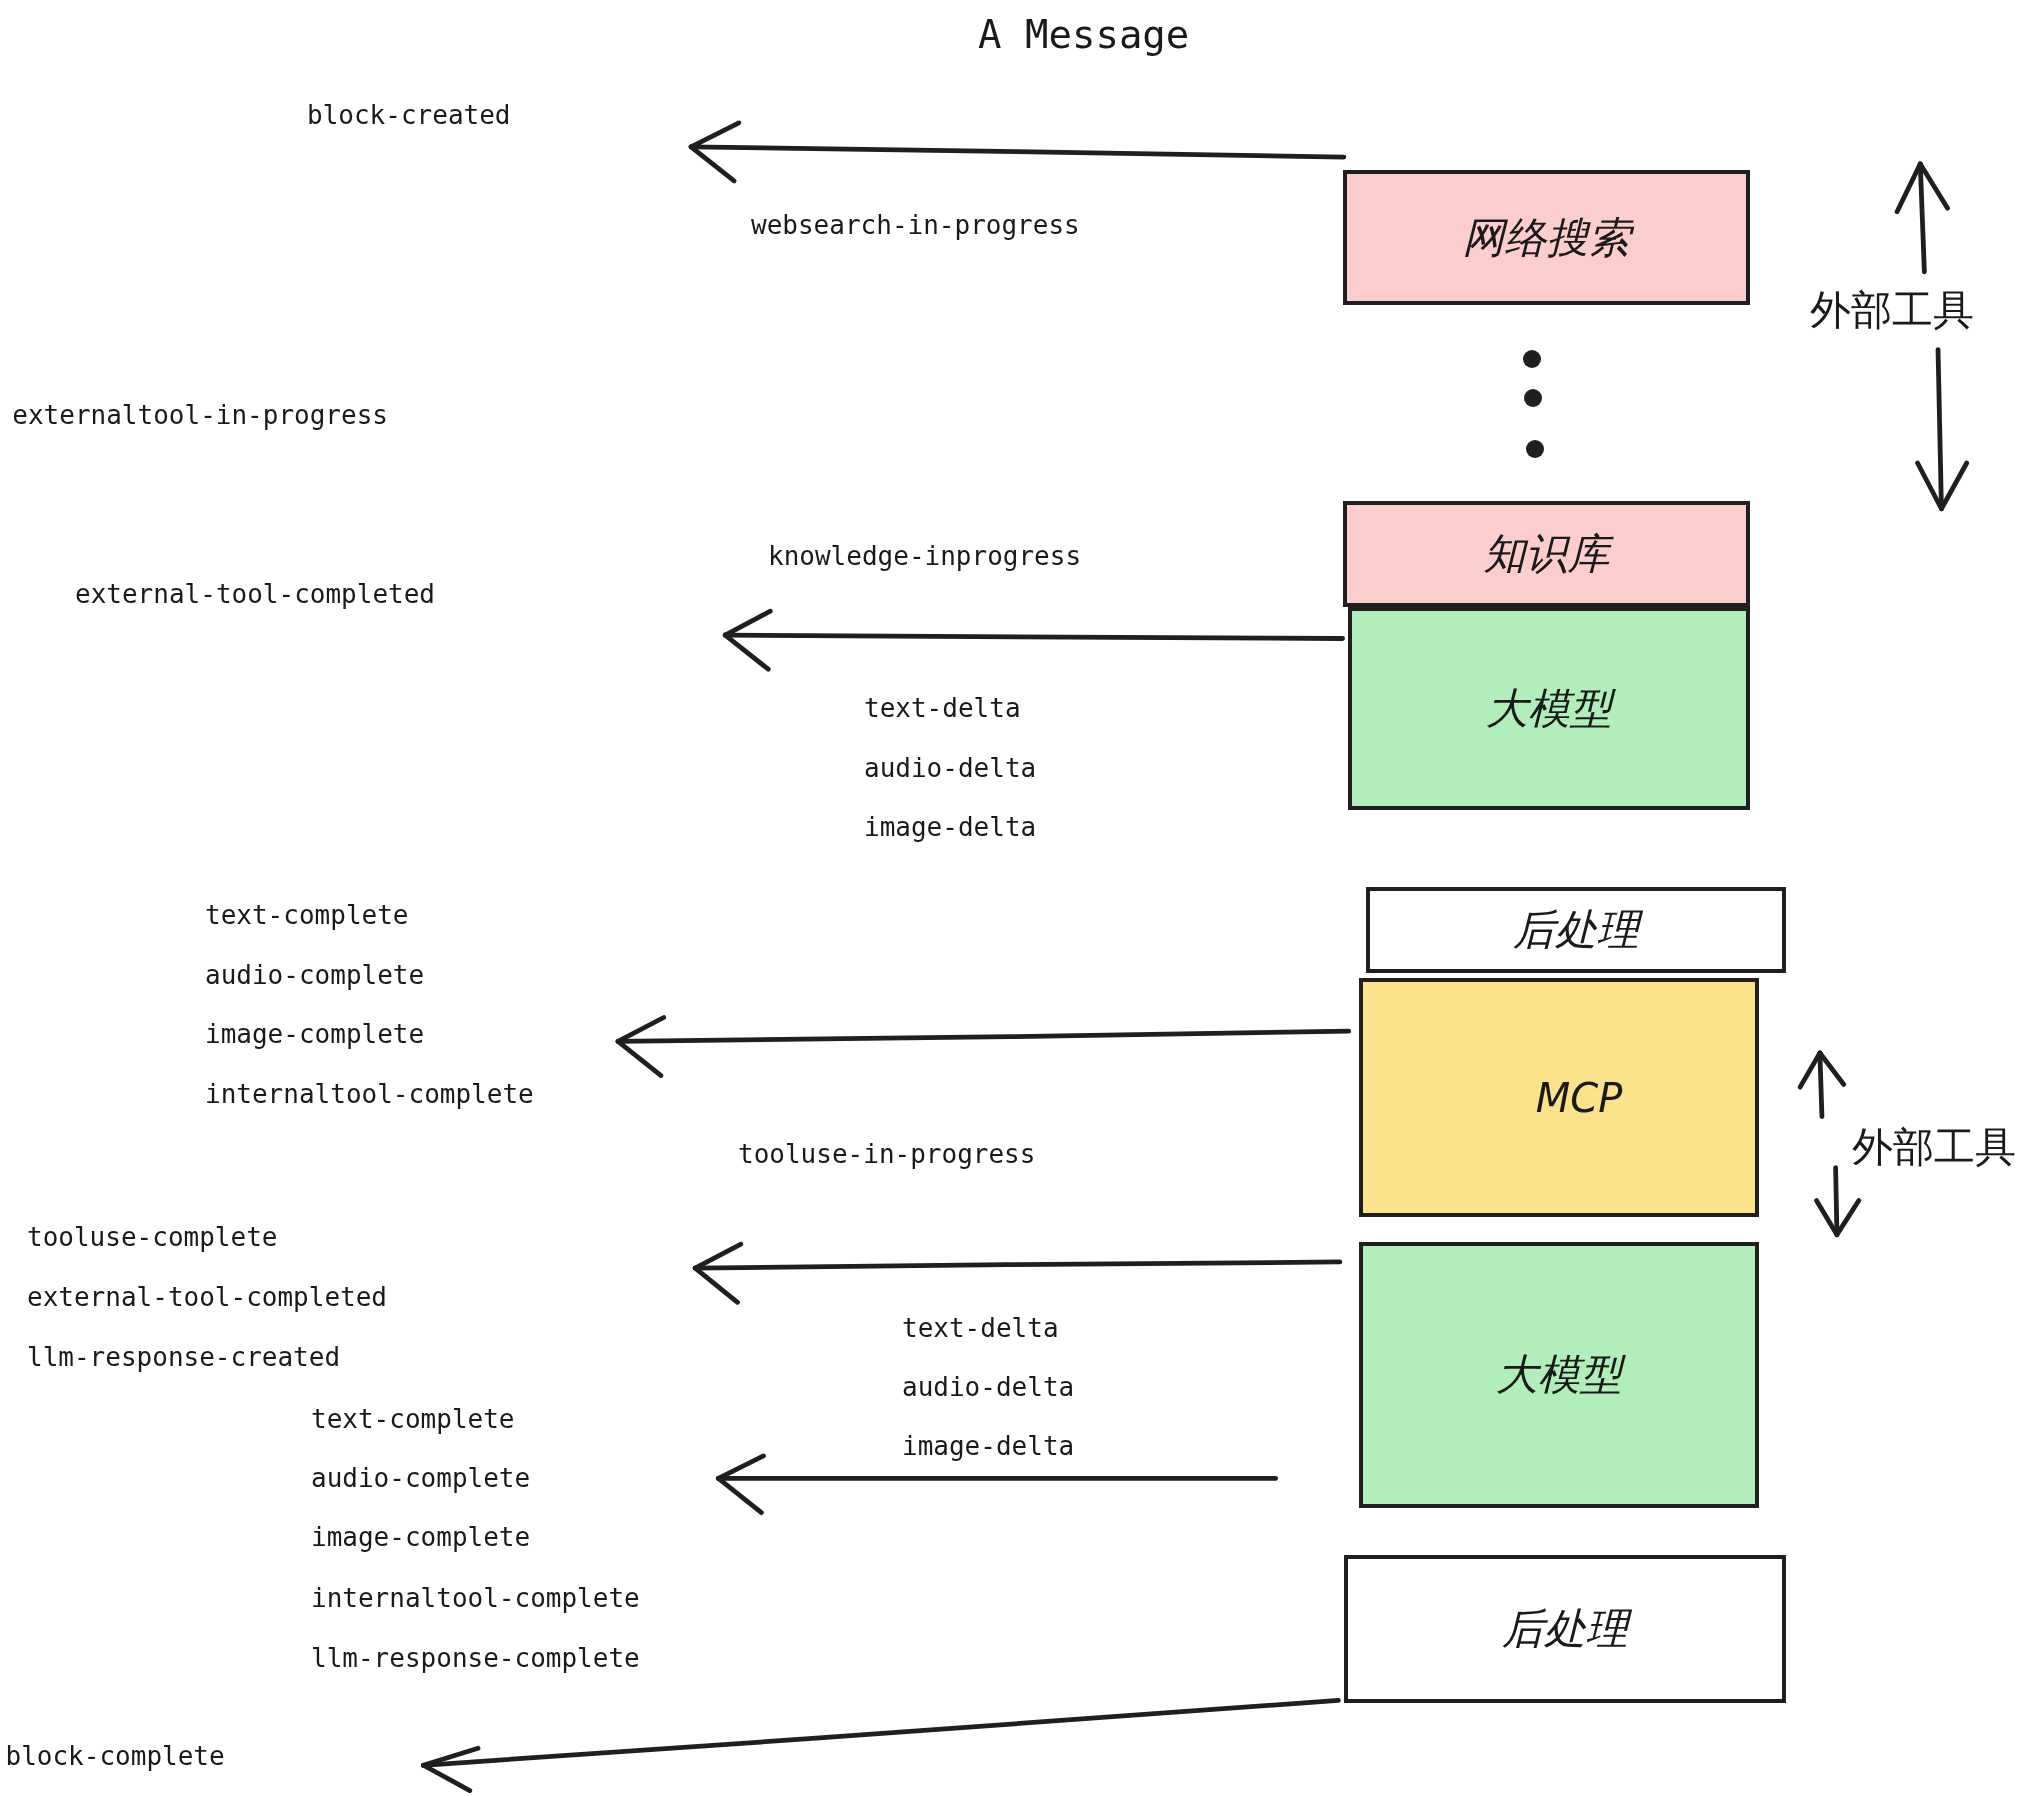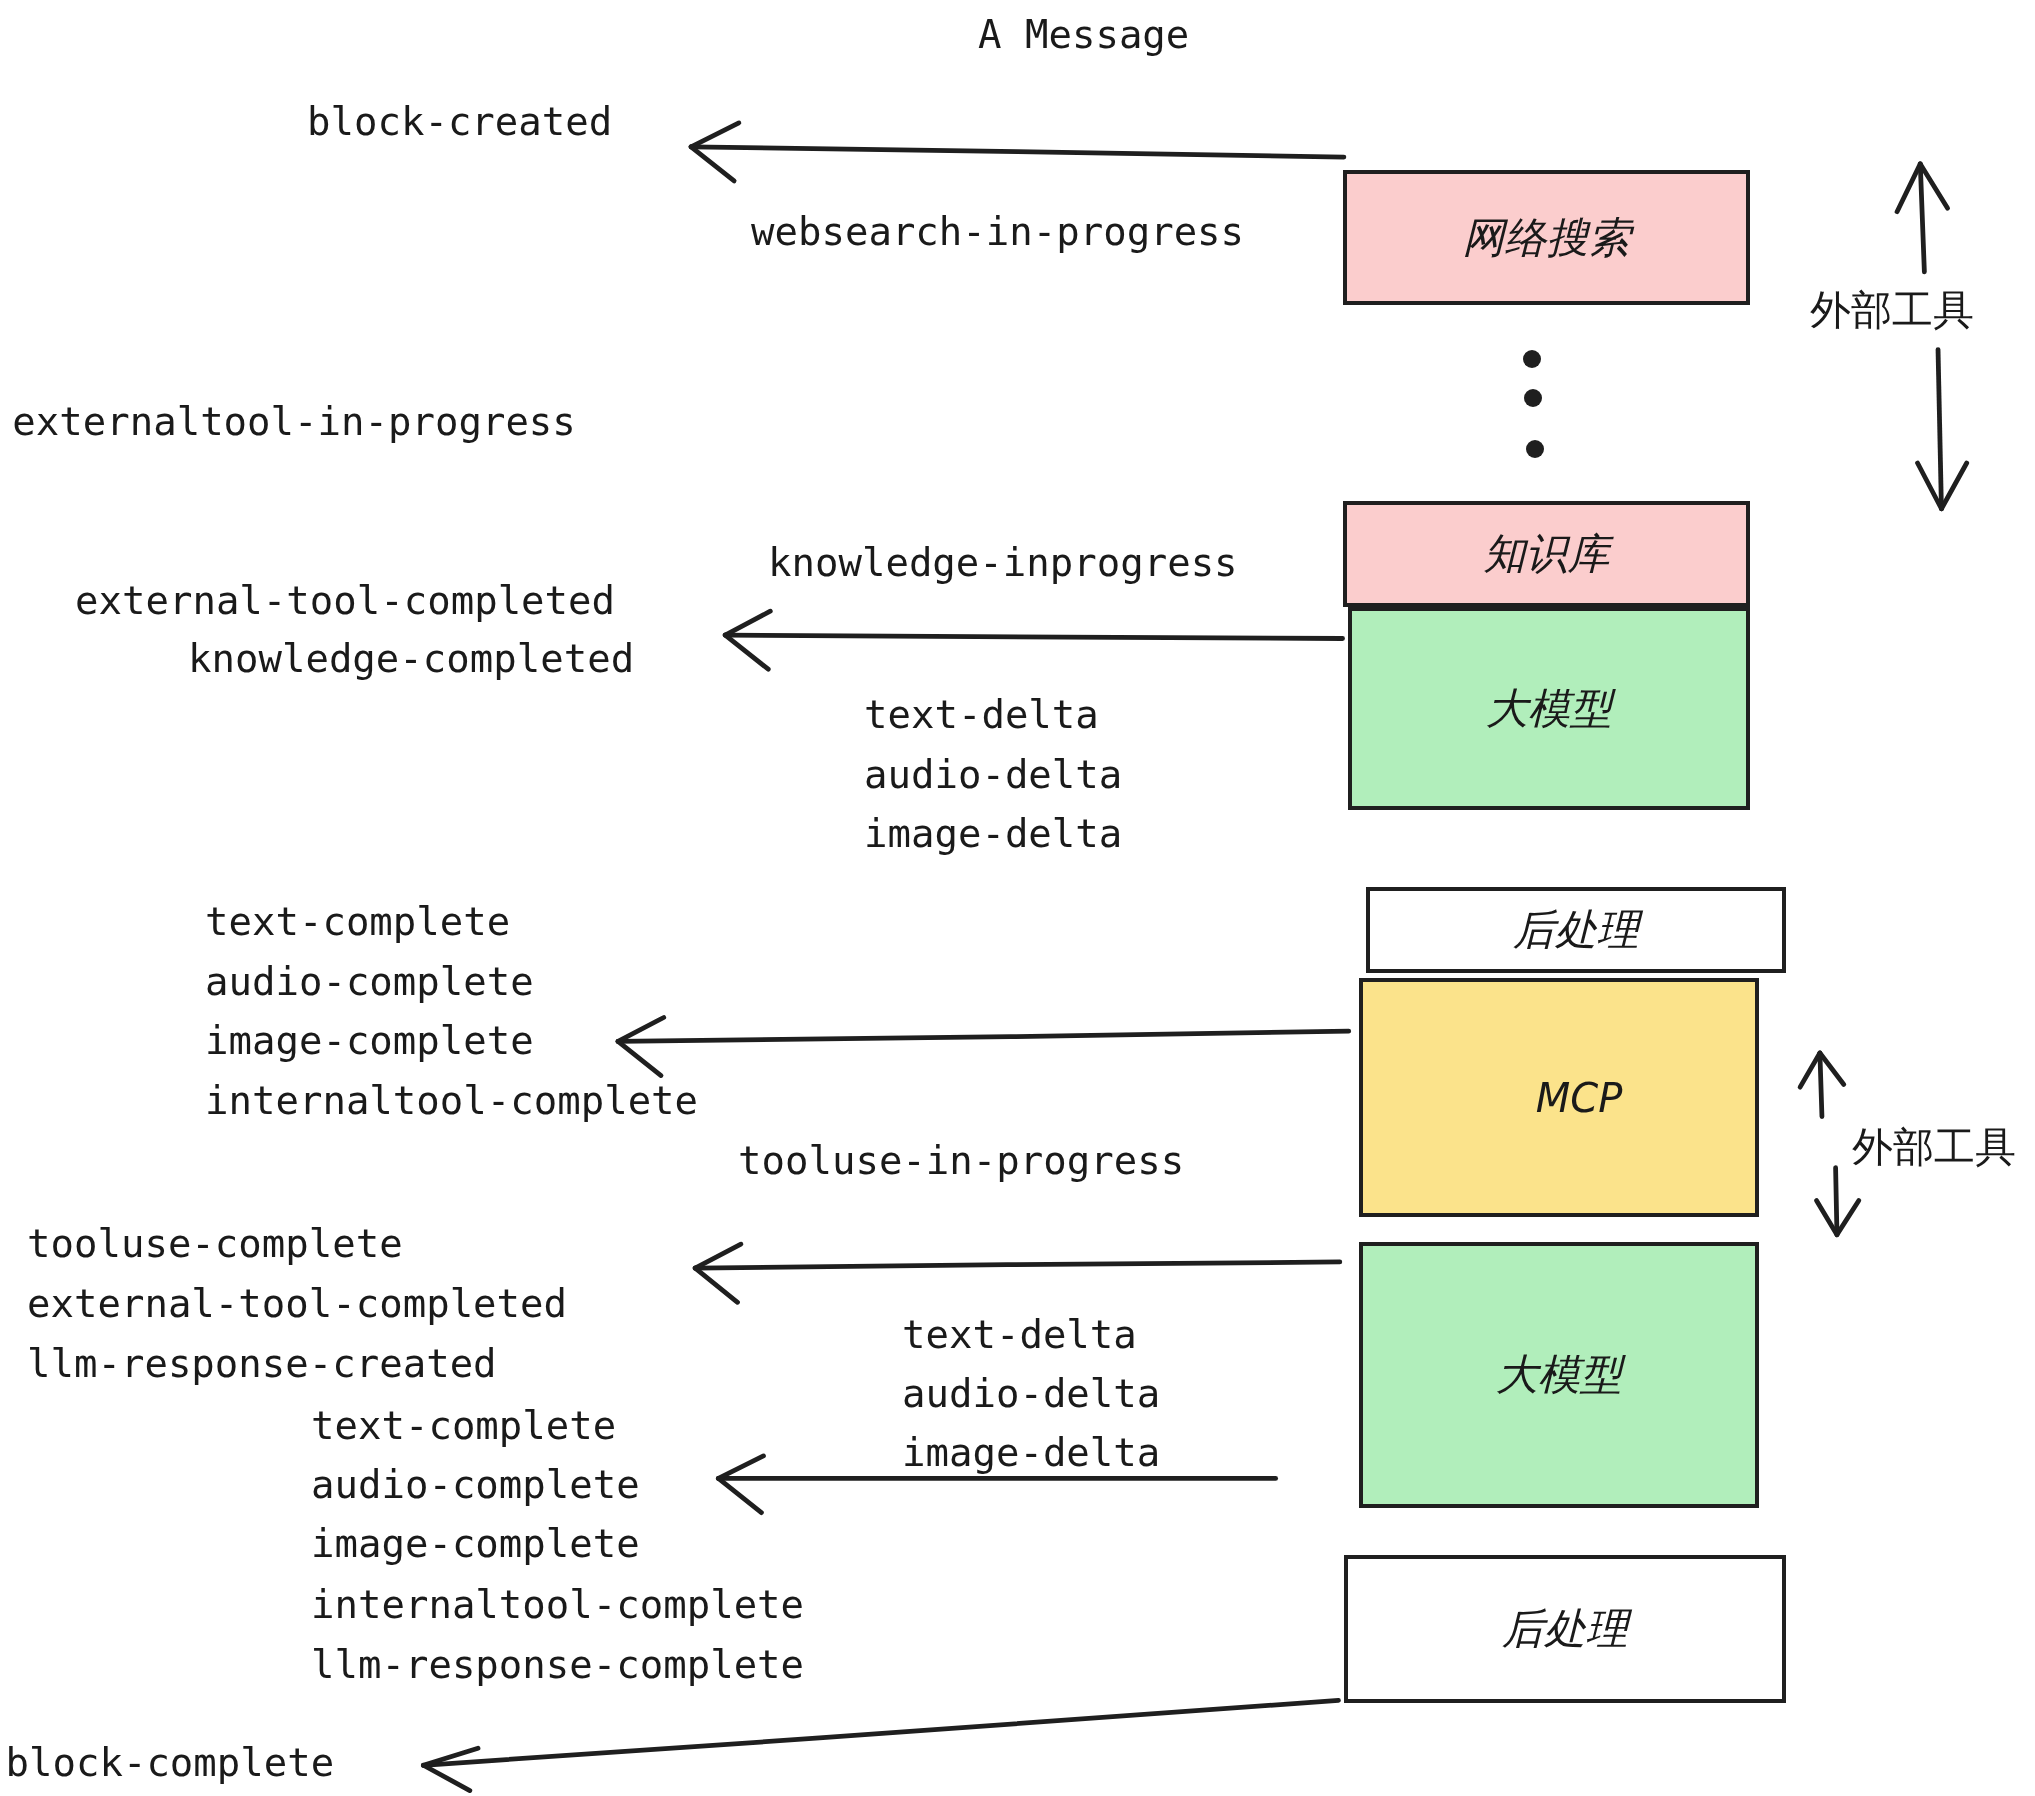--- a/index.html
+++ b/index.html
@@ -13,21 +13,21 @@
     width: 2035px;
     height: 1796px;
     background: #ffffff;
     overflow: hidden;
     font-family: "DejaVu Sans Mono", monospace;
   }
   
   .evt {
     position: absolute;
     font-family: "DejaVu Sans Mono", monospace;
-    font-size: 39px;
+    font-size: 26px;
     line-height: 1.0;
     color: #1a1a1a;
     white-space: pre;
     letter-spacing: 0px;
   }
   .title {
     position: absolute;
     font-family: "DejaVu Sans Mono", monospace;
     font-size: 39px;
     color: #1a1a1a;
@@ -177,21 +177,20 @@
 
   <div class="vlabel" style="left:1810px; top:283px;">外部工具</div>
   <div class="vlabel" style="left:1852px; top:1120px;">外部工具</div>
 
   <div class="evt" style="left:307px;  top:102px;">block-created</div>
   <div class="evt" style="left:751px; top:212px;">websearch-in-progress</div>
   <div class="evt" style="left:12.3px;   top:402px;">externaltool-in-progress</div>
 
   <div class="evt" style="left:768px; top:543px;">knowledge-inprogress</div>
   <div class="evt" style="left:75px;  top:581px;">external-tool-completed</div>
-  <div class="evt" style="left:188px;  top:639px;">knowledge-completed</div>
 
   <div class="evt" style="left:864px; top:695px;">text-delta</div>
   <div class="evt" style="left:864px; top:755px;">audio-delta</div>
   <div class="evt" style="left:864px; top:814px;">image-delta</div>
 
   <div class="evt" style="left:205px;  top:902px;">text-complete</div>
   <div class="evt" style="left:205px;  top:962px;">audio-complete</div>
   <div class="evt" style="left:205px;  top:1021px;">image-complete</div>
   <div class="evt" style="left:205px;  top:1081px;">internaltool-complete</div>
   <div class="evt" style="left:738px; top:1141px;">tooluse-in-progress</div>

